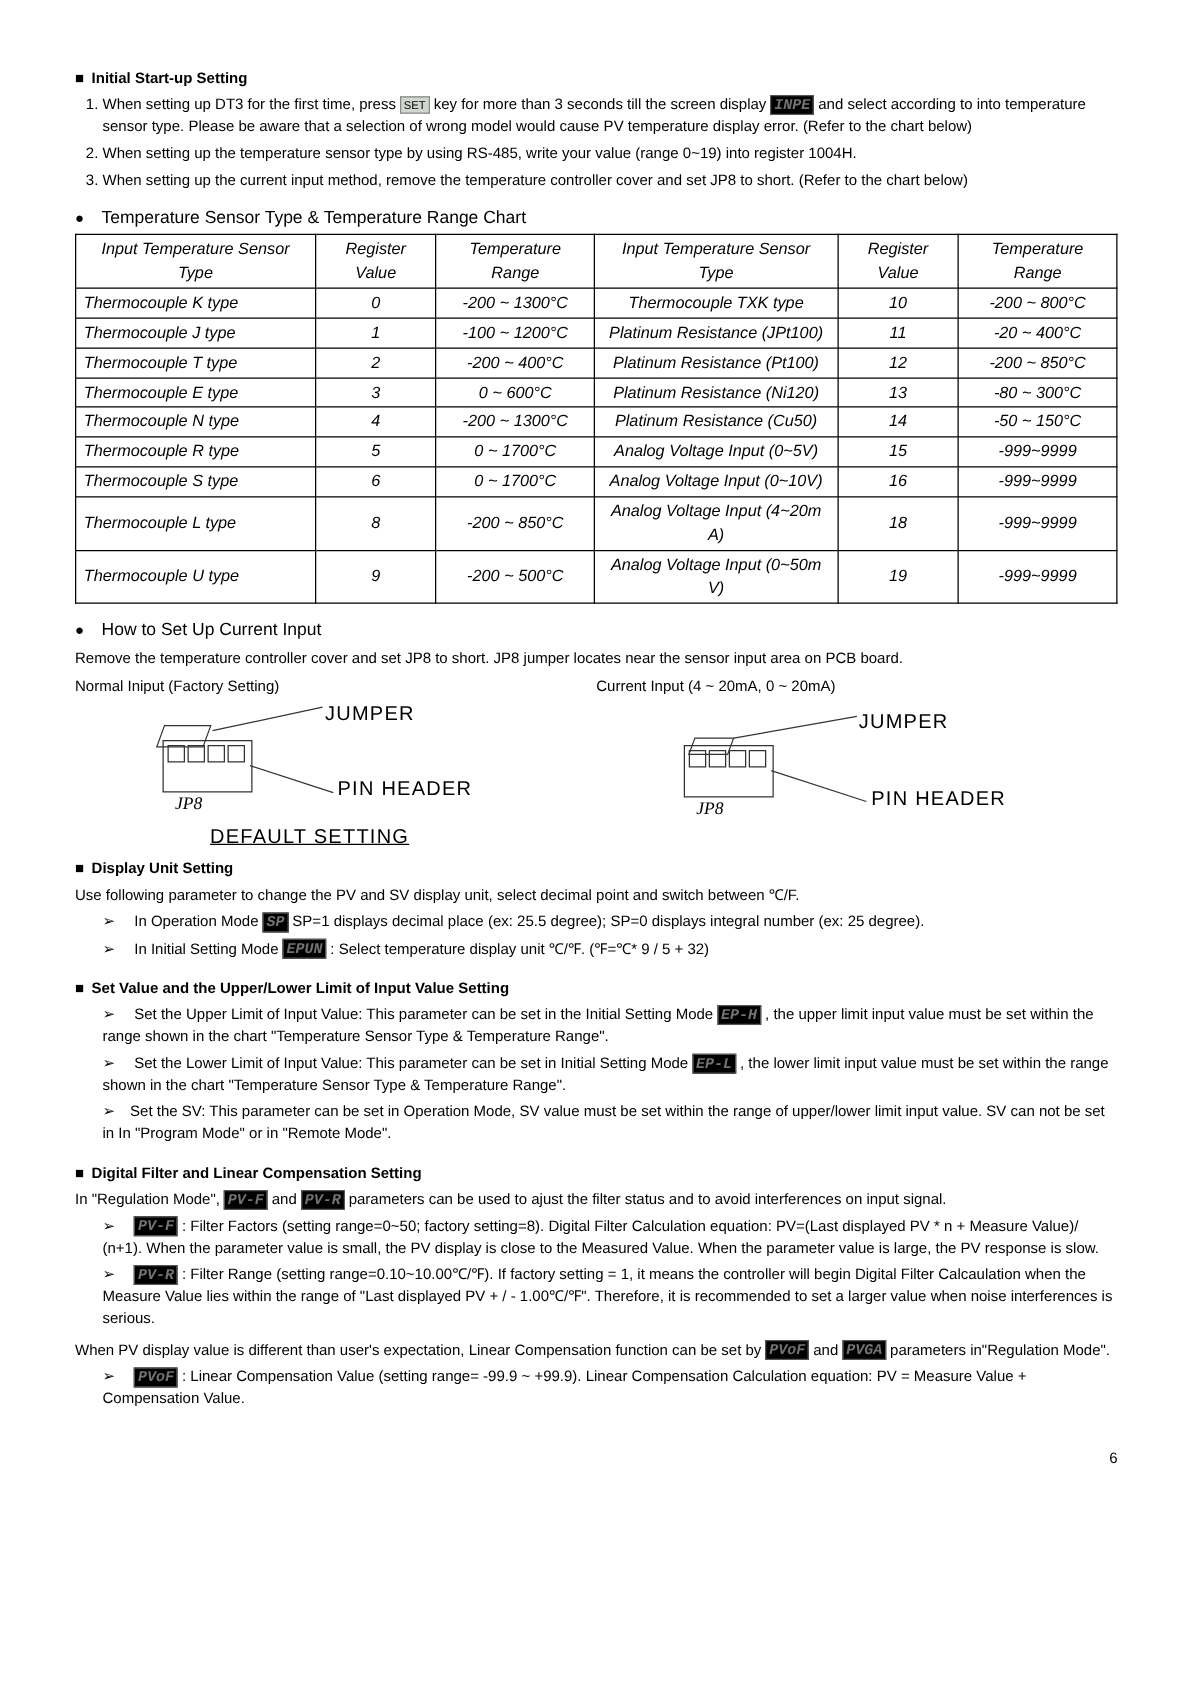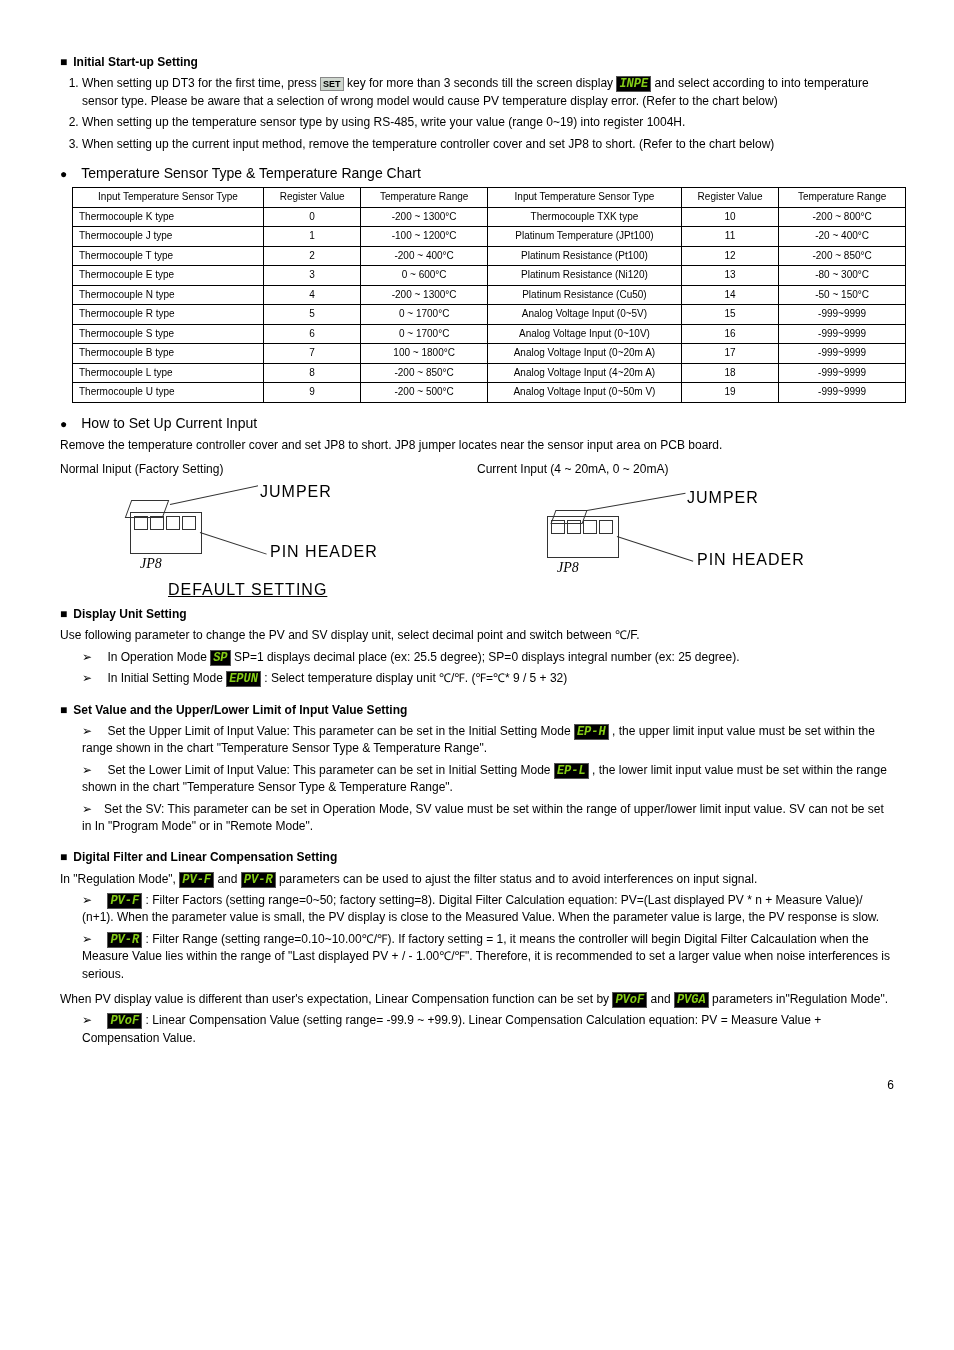--- a/index.html
+++ b/index.html
@@ -45,45 +45,46 @@
   ul.trilist > li::before {
     content: "➢";
     margin-right: 12px;
   }
   ul.trilist > li {
     margin-bottom: 4px;
   }
   .lcd {
     display: inline-block;
     background: #000;
-    color: #84cc16;
+    color: #737373;
     font-family: "Courier New", monospace;
     font-weight: bold;
     font-style: italic;
     padding: 0 2px;
     border: 1px solid #555;
     font-size: 12px;
     line-height: 14px;
     vertical-align: middle;
   }
   .key {
     display: inline-block;
     background: #cfd7cf;
     border: 1px solid #888;
     font-size: 9px;
-    font-weight: bold;
+    font-weight: normal;
     padding: 0 2px;
     line-height: 12px;
     vertical-align: middle;
   }
   table.sensor {
     border-collapse: collapse;
     width: 100%;
-    margin: 4px 0 10px 12px;
-    font-size: 10px;
+    margin: 4px 0 10px 0;
+    font-size: 13px;
+    font-style: italic;
   }
   table.sensor th, table.sensor td {
     border: 1px solid #000;
     padding: 2px 6px;
     text-align: center;
     vertical-align: middle;
   }
   table.sensor th {
     font-weight: normal;
   }
@@ -180,21 +181,21 @@
         <td>0</td>
         <td>-200 ~ 1300°C</td>
         <td>Thermocouple TXK type</td>
         <td>10</td>
         <td>-200 ~ 800°C</td>
       </tr>
       <tr>
         <td class="left">Thermocouple J type</td>
         <td>1</td>
         <td>-100 ~ 1200°C</td>
-        <td>Platinum Temperature (JPt100)</td>
+        <td>Platinum Resistance (JPt100)</td>
         <td>11</td>
         <td>-20 ~ 400°C</td>
       </tr>
       <tr>
         <td class="left">Thermocouple T type</td>
         <td>2</td>
         <td>-200 ~ 400°C</td>
         <td>Platinum Resistance (Pt100)</td>
         <td>12</td>
         <td>-200 ~ 850°C</td>
@@ -222,28 +223,20 @@
         <td>Analog Voltage Input (0~5V)</td>
         <td>15</td>
         <td>-999~9999</td>
       </tr>
       <tr>
         <td class="left">Thermocouple S type</td>
         <td>6</td>
         <td>0 ~ 1700°C</td>
         <td>Analog Voltage Input (0~10V)</td>
         <td>16</td>
-        <td>-999~9999</td>
-      </tr>
-      <tr>
-        <td class="left">Thermocouple B type</td>
-        <td>7</td>
-        <td>100 ~ 1800°C</td>
-        <td>Analog Voltage Input (0~20m A)</td>
-        <td>17</td>
         <td>-999~9999</td>
       </tr>
       <tr>
         <td class="left">Thermocouple L type</td>
         <td>8</td>
         <td>-200 ~ 850°C</td>
         <td>Analog Voltage Input (4~20m A)</td>
         <td>18</td>
         <td>-999~9999</td>
       </tr>

